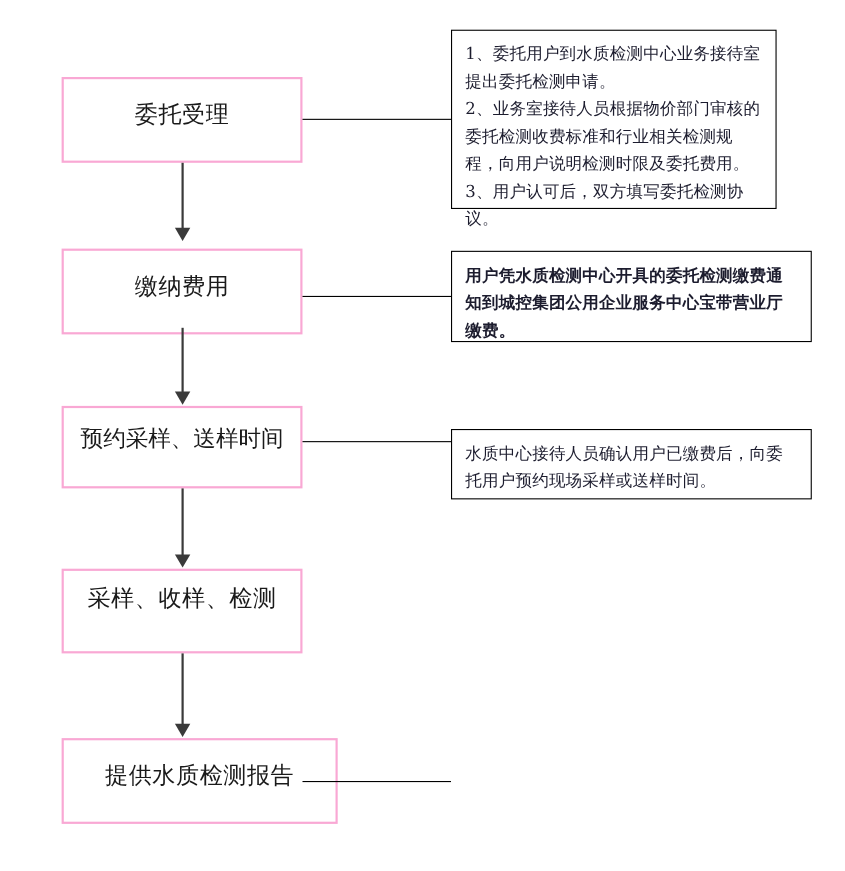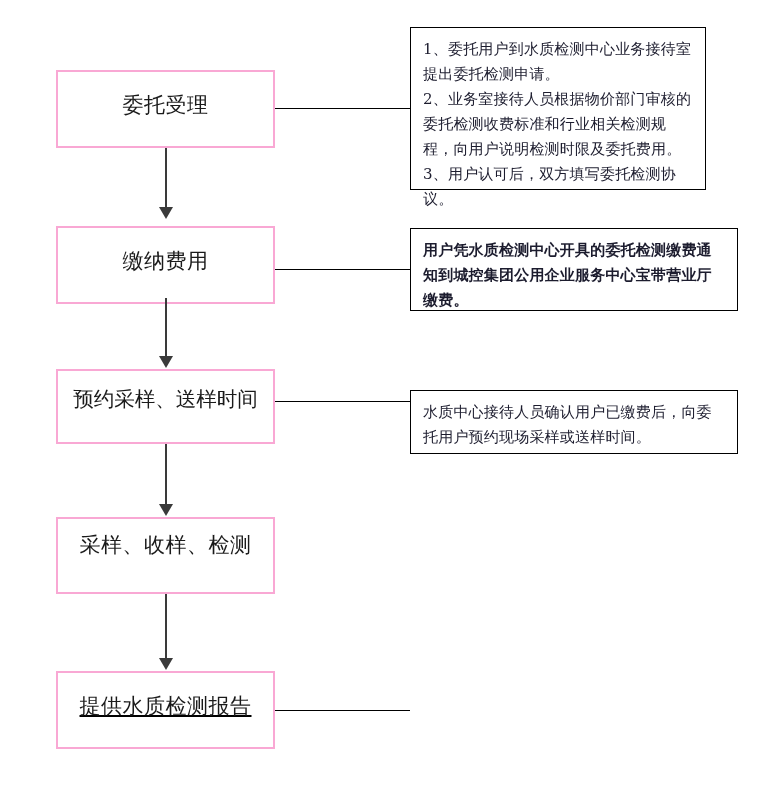--- a/index.html
+++ b/index.html
@@ -49,21 +49,21 @@
 
   .pbox-2 { left: 56px; top: 226px; width: 219px; height: 78px; }
   .pbox-2 .process-label { margin-top: 22px; }
 
   .pbox-3 { left: 56px; top: 369px; width: 219px; height: 75px; }
   .pbox-3 .process-label { margin-top: 18px; font-size: 20.5px; letter-spacing: 0px; }
 
   .pbox-4 { left: 56px; top: 517px; width: 219px; height: 77px; }
   .pbox-4 .process-label { margin-top: 15px; }
 
-  .pbox-5 { left: 56px; top: 671px; width: 219px; height: 78px; text-decoration: underline; }
+  .pbox-5 { left: 56px; top: 671px; width: 251px; height: 78px; }
   .pbox-5 .process-label { margin-top: 22px; }
 
   
   .note-box {
     position: absolute;
     box-sizing: border-box;
     border: 1.5px solid #000000;
     background: #ffffff;
     padding: 9px 12px 8px 12px;
   }

